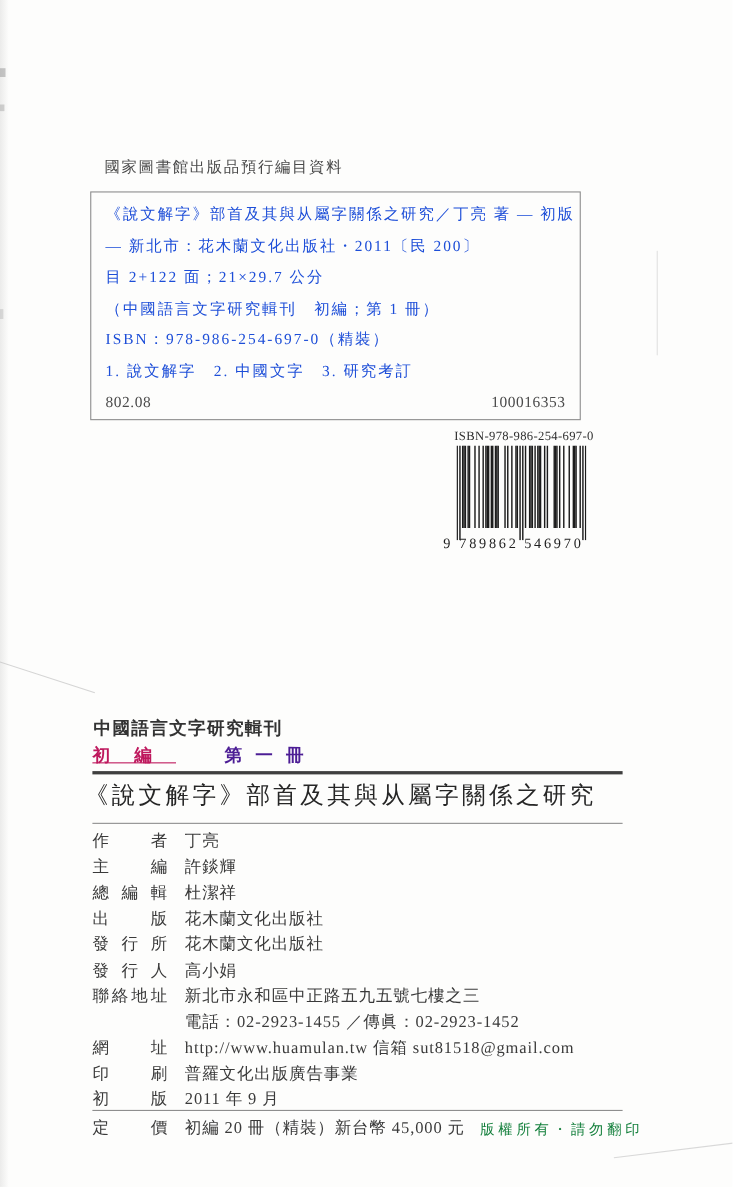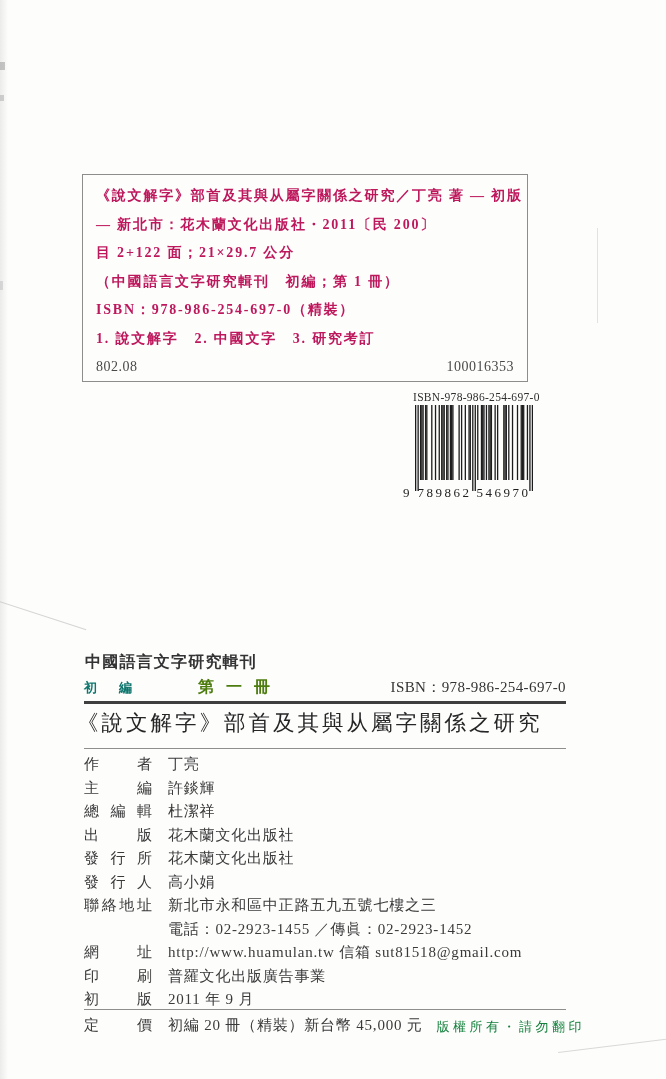--- a/index.html
+++ b/index.html
@@ -16,44 +16,44 @@
     opacity:.6;transform:rotate(18deg);transform-origin:left top;}
   .scratch2{position:absolute;left:558px;top:1052px;width:110px;height:1px;background:#c4c4c4;
     opacity:.65;transform:rotate(-7deg);transform-origin:left top;}
   .fold{position:absolute;left:597px;top:228px;width:1px;height:95px;background:#e2e2e0;}
 
   .cip-header{position:absolute;left:95px;top:143px;font-size:14px;
     letter-spacing:1.5px;color:#4a4a4a;white-space:nowrap;}
   .cip-box{position:absolute;left:82px;top:174px;width:446px;height:208px;
     border:1.5px solid #8d8d8d;box-sizing:border-box;padding:7px 13px 0 13px;}
   .cip-line{font-size:14px;line-height:28.5px;letter-spacing:1.8px;
-    color:#be185d;white-space:nowrap;font-weight:bold;}
+    color:#1d4ed8;white-space:nowrap;}
   .cip-bottom{display:flex;justify-content:space-between;font-size:14px;
     line-height:28.5px;letter-spacing:0.5px;color:#4a4a4a;}
 
   .barcode{position:absolute;left:403px;top:391px;width:130px;}
   .barcode-label{font-size:11.5px;letter-spacing:0.3px;color:#2e2e2e;
     text-align:center;padding-left:10px;white-space:nowrap;}
   .barcode-bars-wrap{margin-left:12px;margin-top:2px;}
   svg.bars rect{fill:#1c1c1c;}
   .barcode-digits{display:flex;margin-top:-12px;font-size:13px;color:#1e1e1e;
     font-family:"Liberation Serif","DejaVu Serif",serif;}
   .barcode-digits .d0{width:12px;text-align:left;}
   .barcode-digits .d1,.barcode-digits .d2{flex:1;text-align:center;letter-spacing:2.5px;}
 
   .series-title{position:absolute;left:85px;top:652px;
     font-family:"Liberation Sans","DejaVu Sans",sans-serif;font-weight:bold;
     font-size:16px;letter-spacing:1.2px;color:#333;white-space:nowrap;}
   .volume-line{position:absolute;left:84px;top:677px;width:482px;
     display:flex;align-items:baseline;}
   .volume-edition{font-family:"Liberation Sans","DejaVu Sans",sans-serif;
-    font-weight:bold;font-size:13px;letter-spacing:22px;white-space:nowrap;color:#0f766e;}
+    font-weight:bold;font-size:16px;letter-spacing:22px;white-space:nowrap;color:#be185d;text-decoration:underline;}
   .volume-number{font-family:"Liberation Sans","DejaVu Sans",sans-serif;
     font-weight:bold;font-size:16px;letter-spacing:12px;margin-left:44px;
-    white-space:nowrap;color:#4d7c0f;}
+    white-space:nowrap;color:#4c1d95;}
   .volume-isbn{margin-left:auto;font-size:15px;letter-spacing:0.4px;
     color:#343434;white-space:nowrap;}
   .rule{position:absolute;left:84px;width:482px;background:#3f3f3f;}
   .rule-thick{top:701px;height:2.5px;}
   .rule-thin1{top:748px;height:1.2px;background:#8e8e8e;}
   .rule-thin2{top:1009px;height:1.2px;background:#8e8e8e;}
   .book-title{position:absolute;left:77px;top:708px;font-size:21.5px;
     font-weight:normal;letter-spacing:3px;color:#262626;white-space:nowrap;text-align:center;}
 
   .rows{position:absolute;left:84px;top:755px;width:482px;}
@@ -73,20 +73,21 @@
 <div class="page">
 
   <div class="edge-shade"></div>
   <div class="speck1"></div>
   <div class="speck2"></div>
   <div class="speck3"></div>
   <div class="scratch1"></div>
   <div class="scratch2"></div>
   <div class="fold"></div>
 
+  <div class="cip-header">國家圖書館出版品預行編目資料</div>
   <div class="cip-box">
     <div class="cip-line">《說文解字》部首及其與从屬字關係之研究／丁亮 著 — 初版</div>
     <div class="cip-line">— 新北市：花木蘭文化出版社・2011〔民 200〕</div>
     <div class="cip-line">目 2+122 面；21×29.7 公分</div>
     <div class="cip-line">（中國語言文字研究輯刊　初編；第 1 冊）</div>
     <div class="cip-line">ISBN：978-986-254-697-0（精裝）</div>
     <div class="cip-line">1. 說文解字　2. 中國文字　3. 研究考訂</div>
     <div class="cip-bottom">
       <span>802.08</span>
       <span>100016353</span>
@@ -150,21 +151,20 @@
       <span class="d0">9</span>
       <span class="d1">789862</span>
       <span class="d2">546970</span>
     </div>
   </div>
 
   <div class="series-title">中國語言文字研究輯刊</div>
   <div class="volume-line">
     <span class="volume-edition">初編</span>
     <span class="volume-number">第一冊</span>
-    <span class="volume-isbn">ISBN：978-986-254-697-0</span>
   </div>
   <div class="rule rule-thick"></div>
   <div class="book-title">《說文解字》部首及其與从屬字關係之研究</div>
   <div class="rule rule-thin1"></div>
 
   <div class="rows">
     <div class="row">
       <span class="row-label justify-chars">
           <span>作</span>
           <span>者</span>

